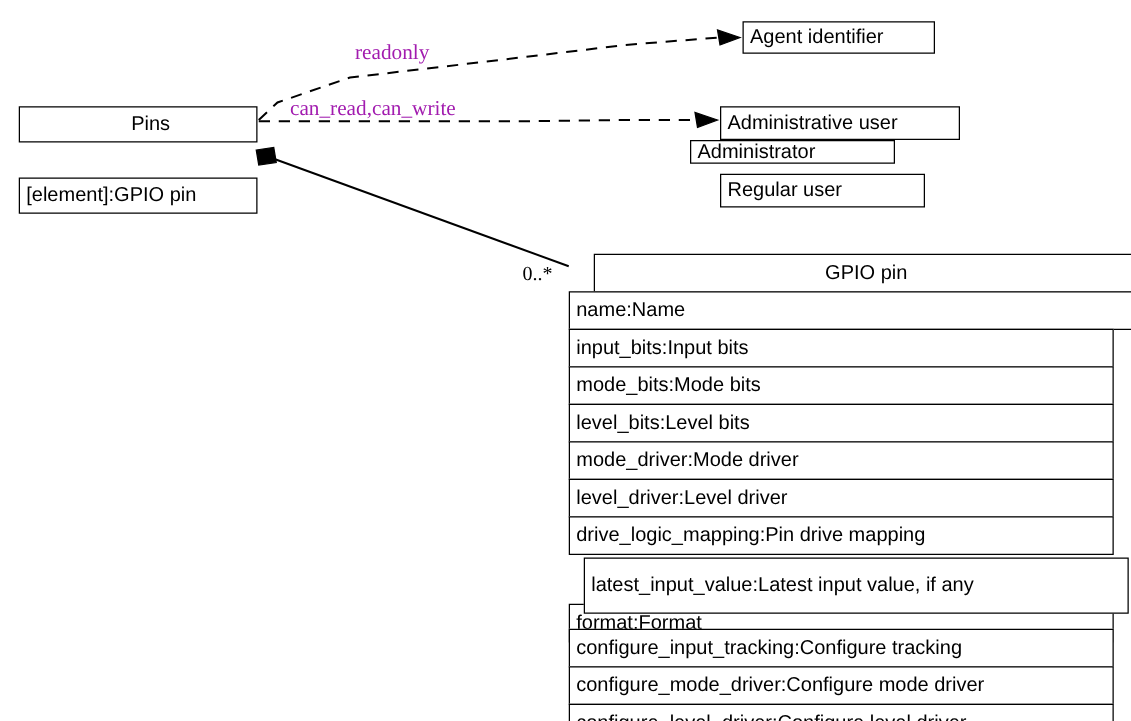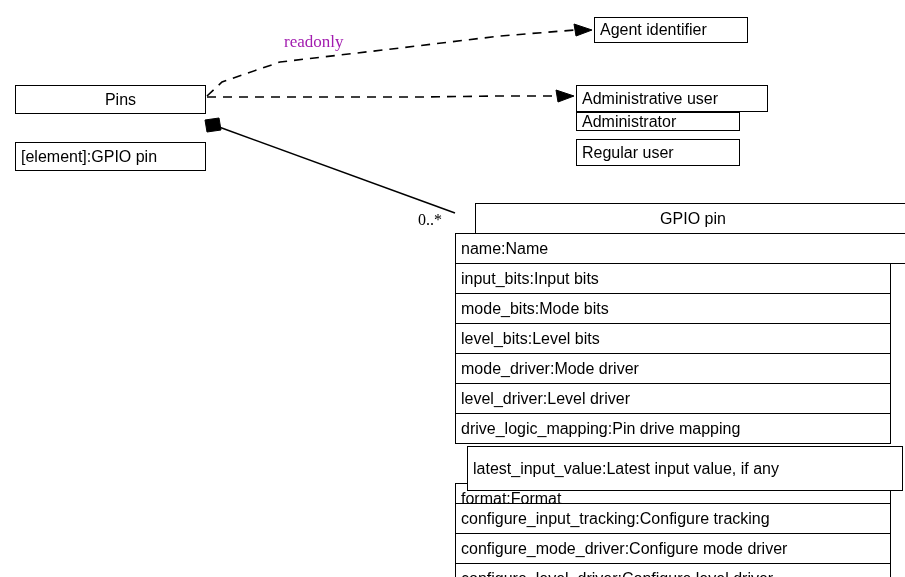--- a/index.html
+++ b/index.html
@@ -80,35 +80,36 @@
     </g>
 
     <g>
       <line x1="219" y1="127" x2="455" y2="213" stroke="#000000" stroke-width="1.6"></line>
       <polygon points="205,120 219,118 221,130 207,132" fill="#000000" stroke="#000000" stroke-width="1"></polygon>
     </g>
   </svg>
 
   <div class="edge-label" style="left:284px; top:33px;">readonly</div>
 
+  <div class="edge-label" style="left:232px; top:78px;">can_read,can_write</div>
 
   <div class="mult-label" style="left:418px; top:212px;">0..*</div>
 
   <div>
     <div class="uml-cell cell-title" style="left:15px; top:85px; width:191px; height:29px;padding-left:20px;">Pins</div>
     <div class="uml-cell cell-member" style="left:15px; top:114px; width:191px; height:29px;margin-top:28px;">[element]:GPIO pin</div>
   </div>
 
   <div>
     <div class="uml-cell cell-member" style="left:594px; top:17px; width:154px; height:26px;">Agent identifier</div>
   </div>
 
   <div>
     <div class="uml-cell cell-member" style="left:576px; top:85px; width:192px; height:27px;">Administrative user</div>
-    <div class="uml-cell cell-member" style="left:576px; top:112px; width:164px; height:19px;">Administrator</div>
+    <div class="uml-cell cell-member" style="left:552px; top:112px; width:164px; height:19px;">Administrator</div>
     <div class="uml-cell cell-member" style="left:576px; top:139px; width:164px; height:27px;">Regular user</div>
   </div>
 
   <div>
     <div class="uml-cell cell-title" style="left:455px; top:203px; width:436px; height:31px;margin-left:20px;">GPIO pin</div>
 
     <div class="uml-cell cell-member" style="left:455px; top:233px; width:512px; height:31px;">name:Name</div>
     <div class="uml-cell cell-member" style="left:455px; top:263px; width:436px; height:31px;">input_bits:Input bits</div>
     <div class="uml-cell cell-member" style="left:455px; top:293px; width:436px; height:31px;">mode_bits:Mode bits</div>
     <div class="uml-cell cell-member" style="left:455px; top:323px; width:436px; height:31px;">level_bits:Level bits</div>

